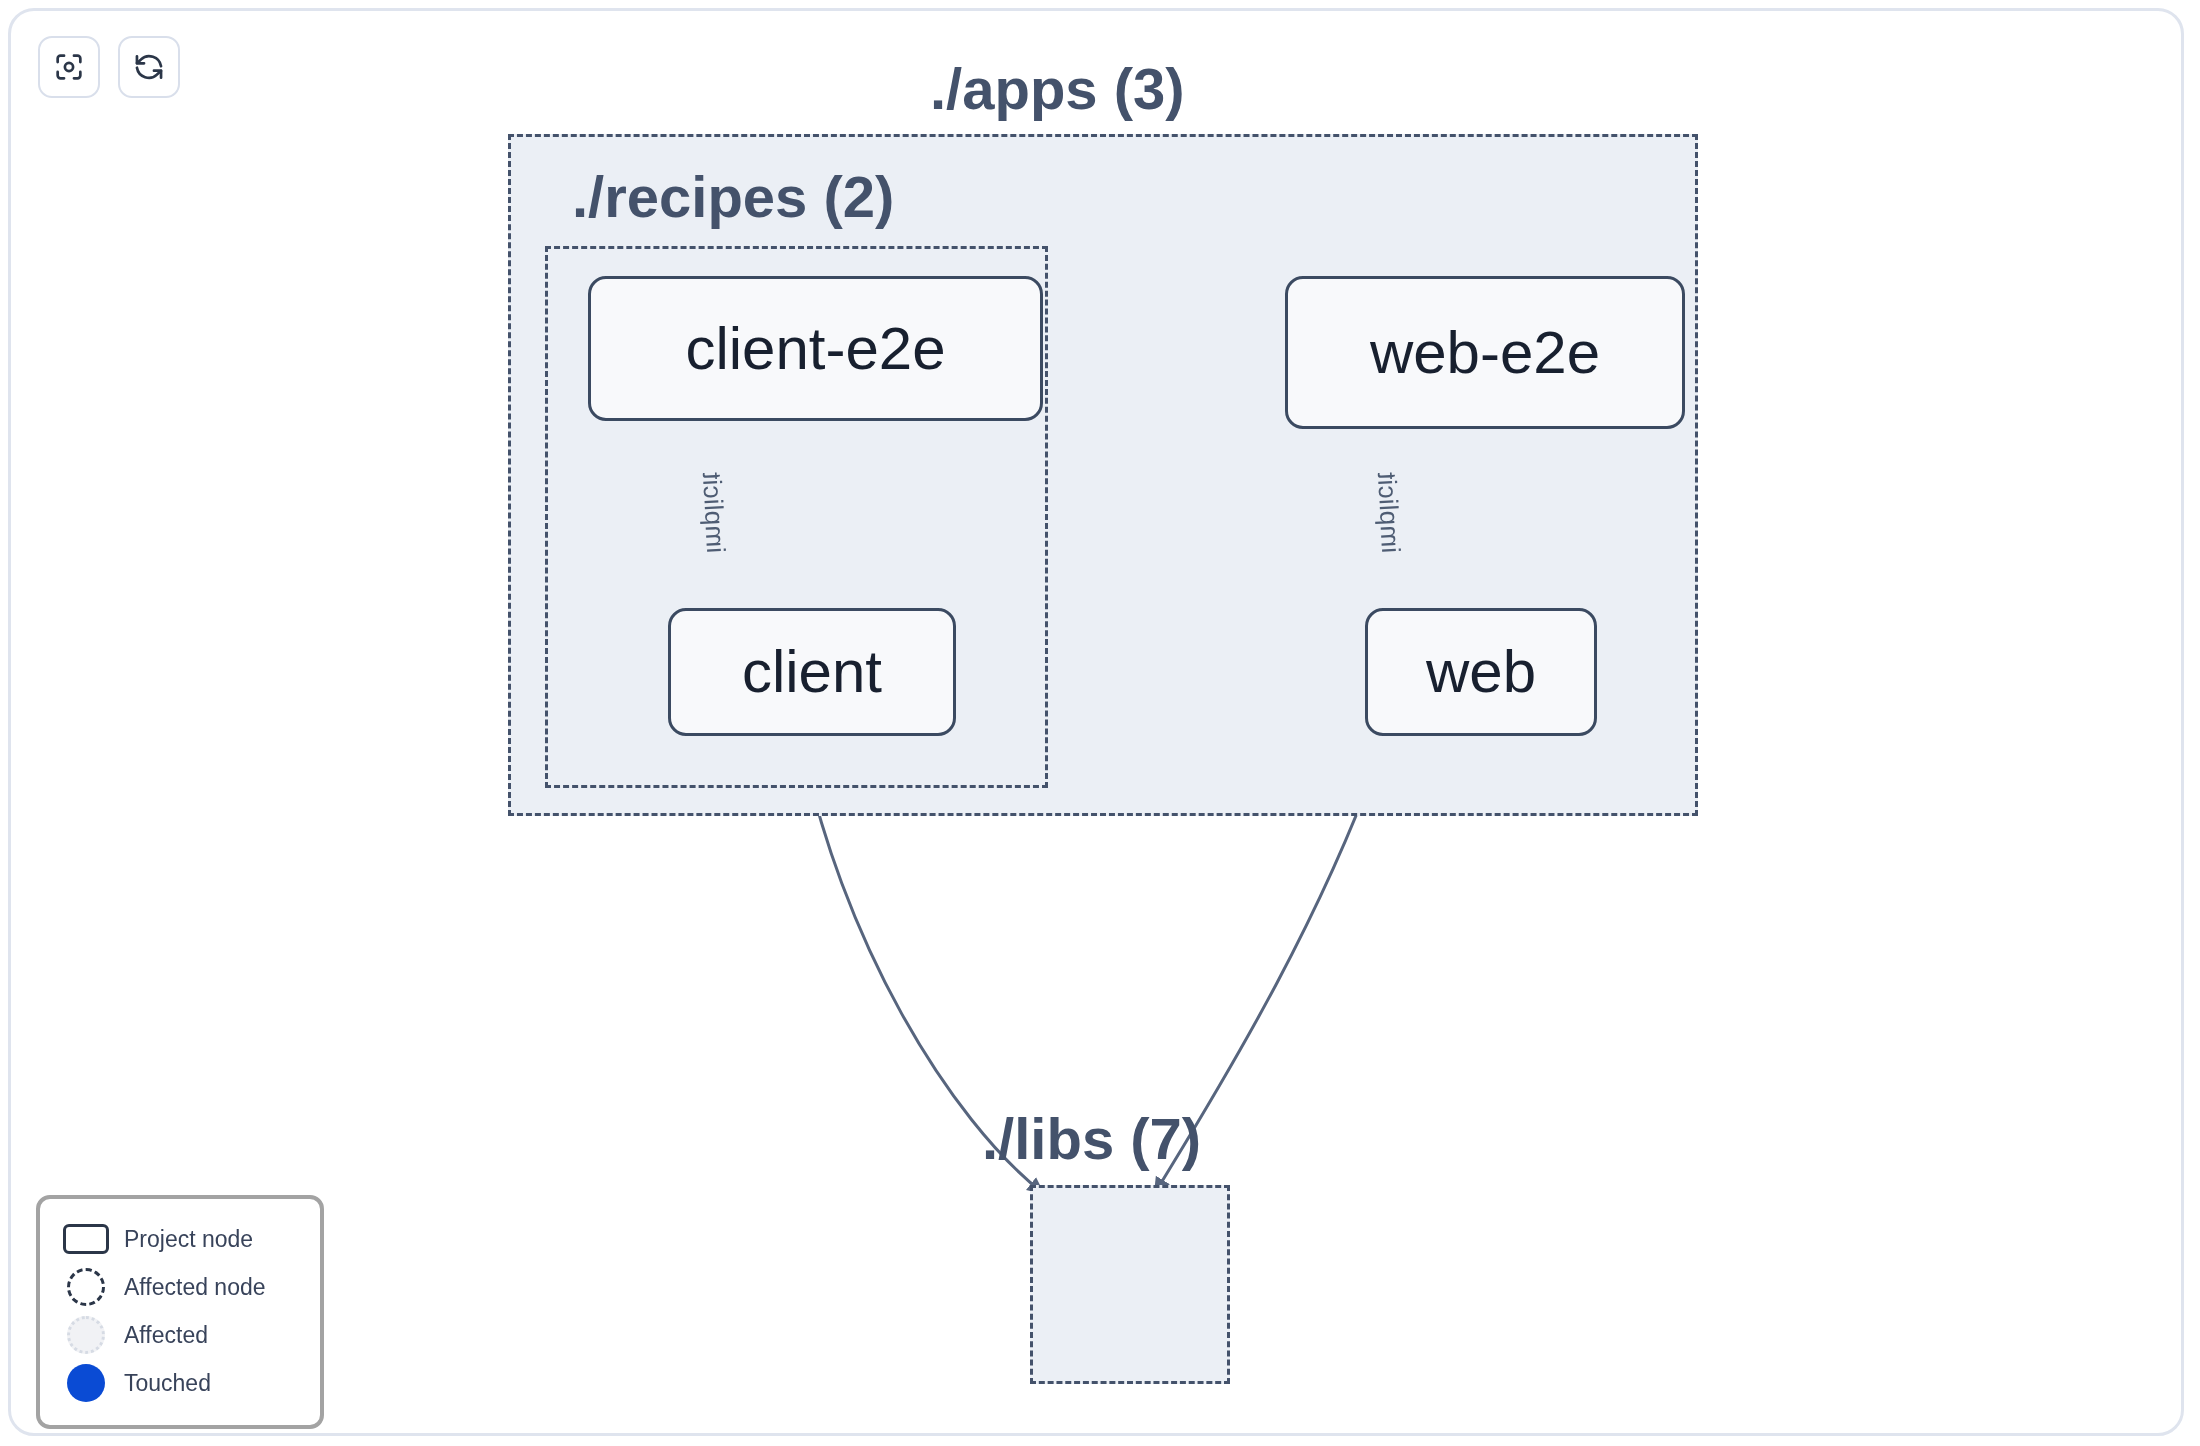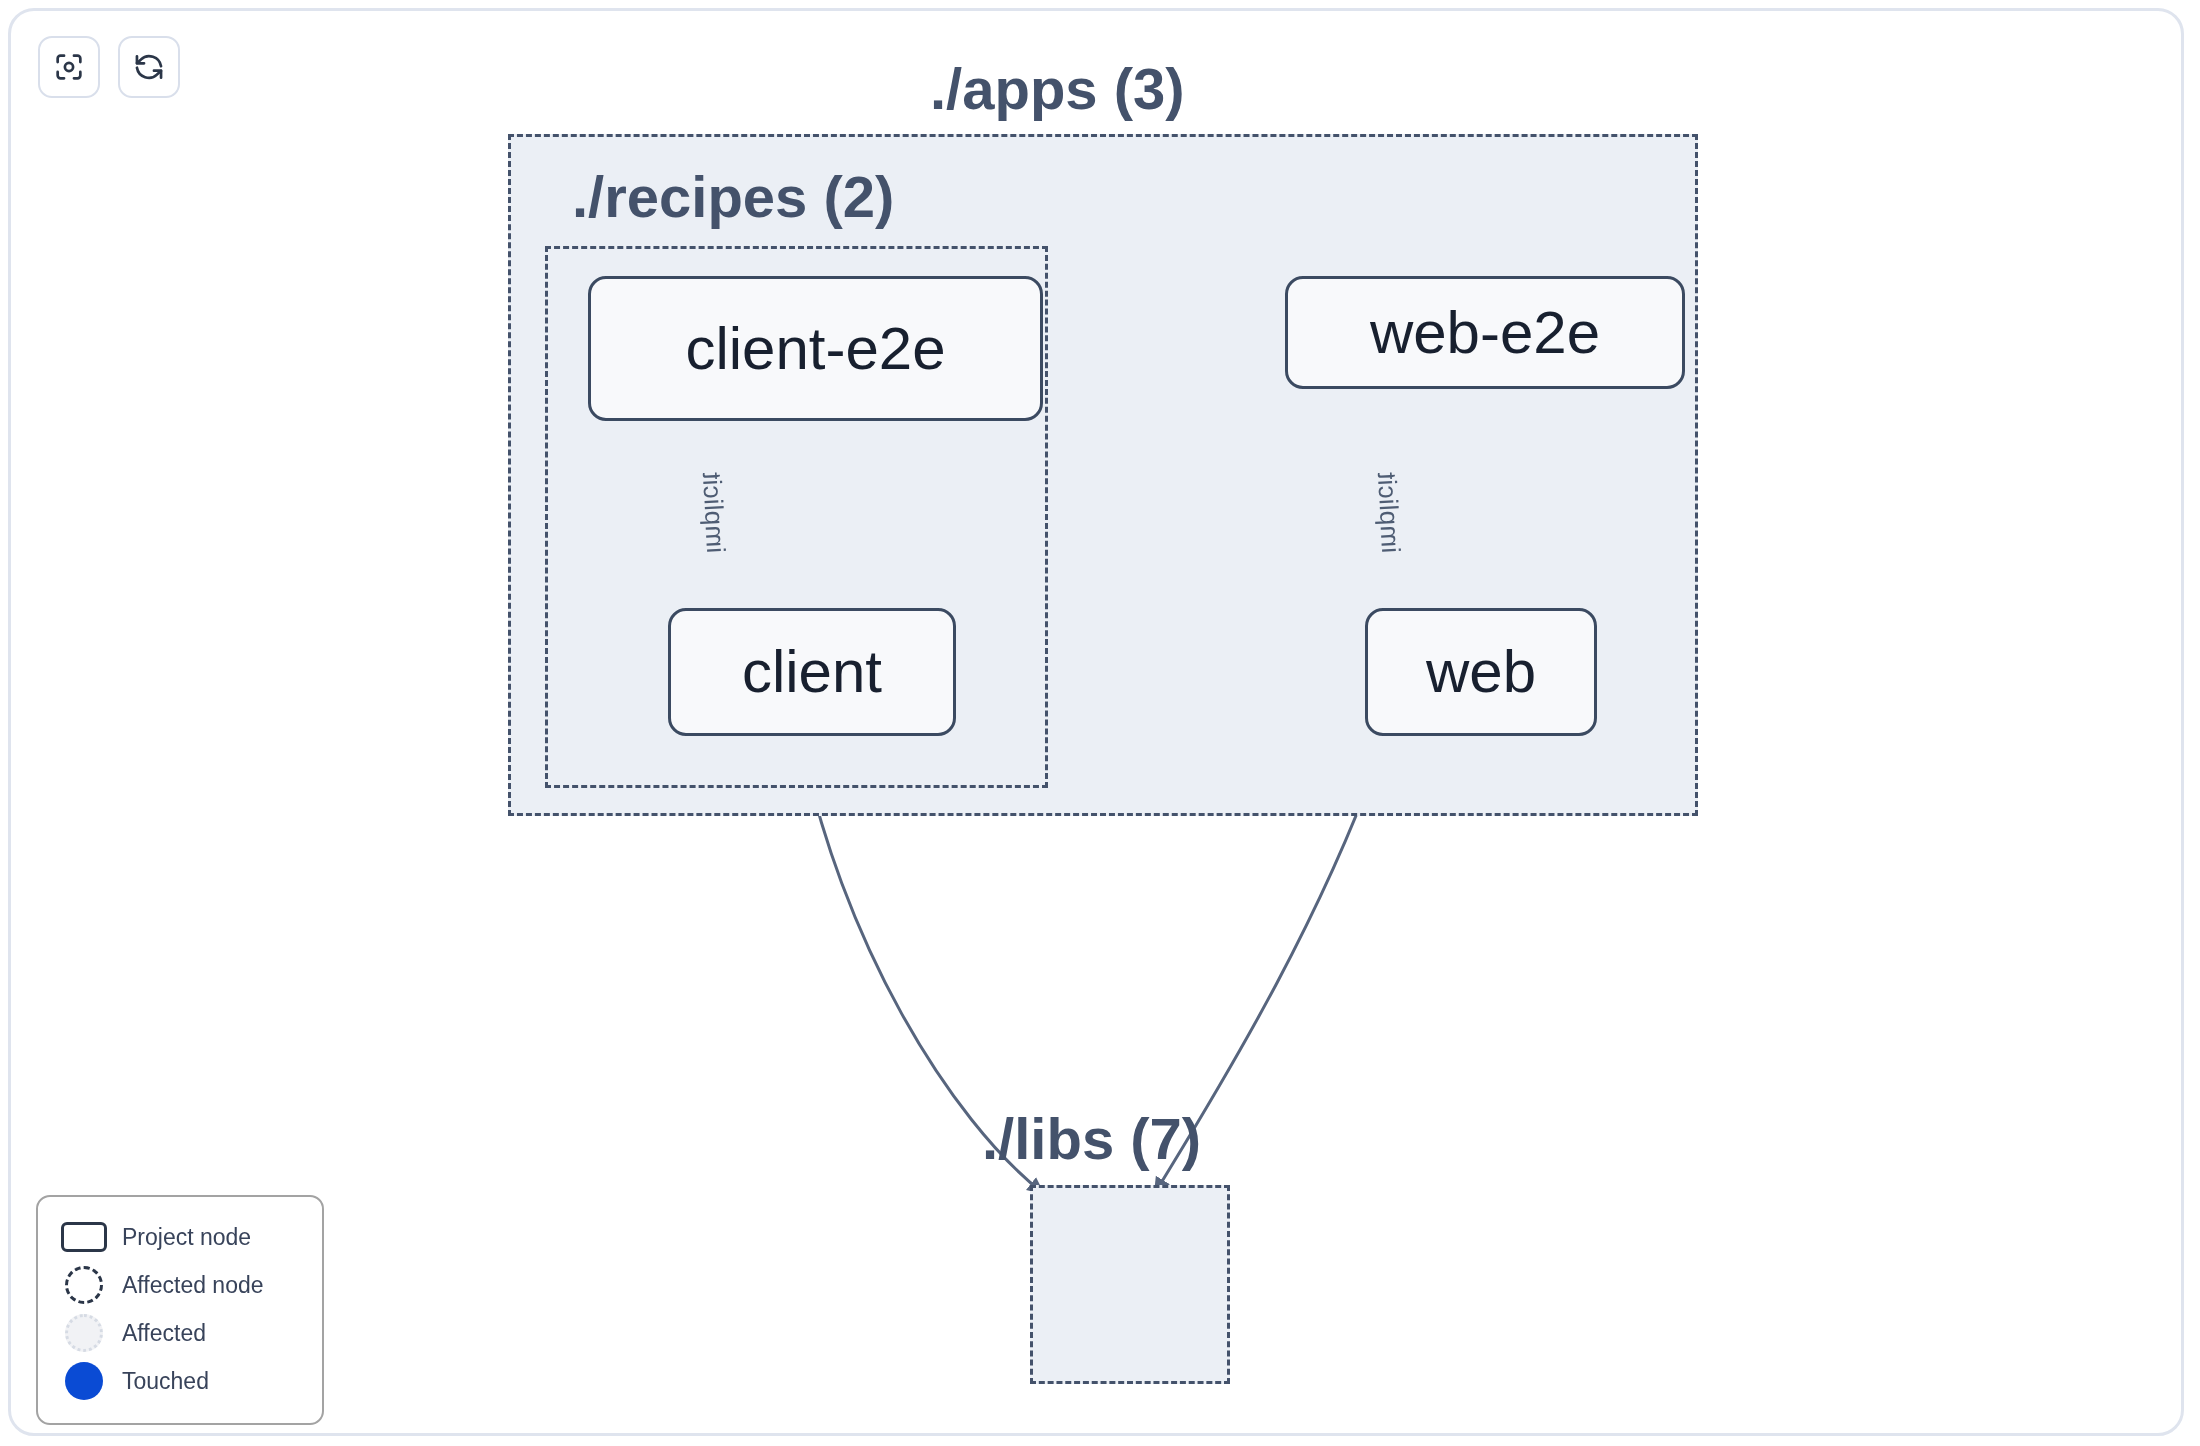--- a/index.html
+++ b/index.html
@@ -120,21 +120,21 @@
     z-index: 28;
     letter-spacing: .2px;
   }
 
   
   .legend {
     position: absolute;
     left: 36px;
     top: 1195px;
     width: 288px;
-    border: 2px solid #a3a3a3;
+    border: 4px solid #a3a3a3;
     border-radius: 14px;
     background: #ffffff;
     padding: 16px 18px 18px 18px;
     box-sizing: border-box;
     z-index: 45;
   }
   .legend-row {
     display: flex;
     align-items: center;
     height: 48px;
@@ -236,21 +236,21 @@
     <path d="M 1386 736 C 1320 930 1205 1110 1155 1193" fill="none" stroke="#57657e" stroke-width="3" marker-end="url(#arrow)"></path>
   </svg>
 
   <div class="edge-label" style="left:673px; top:497px; transform:rotate(-93deg) scaleY(-1);">implicit</div>
   <div class="edge-label" style="left:1348px; top:497px; transform:rotate(-93deg) scaleY(-1);">implicit</div>
 
   <div class="node" style="left:568px; top:276px; width:455px; height:145px;">
     <span class="node-label">client-e2e</span>
   </div>
 
-  <div class="node" style="left:1265px; top:276px; width:400px; height:113px;">
+  <div class="node" style="left:1265px; top:276px; width:400px; height:153px;">
     <span class="node-label">web-e2e</span>
   </div>
 
   <div class="node" style="left:648px; top:608px; width:288px; height:128px;">
     <span class="node-label">client</span>
   </div>
 
   <div class="node" style="left:1345px; top:608px; width:232px; height:128px;">
     <span class="node-label">web</span>
   </div>

